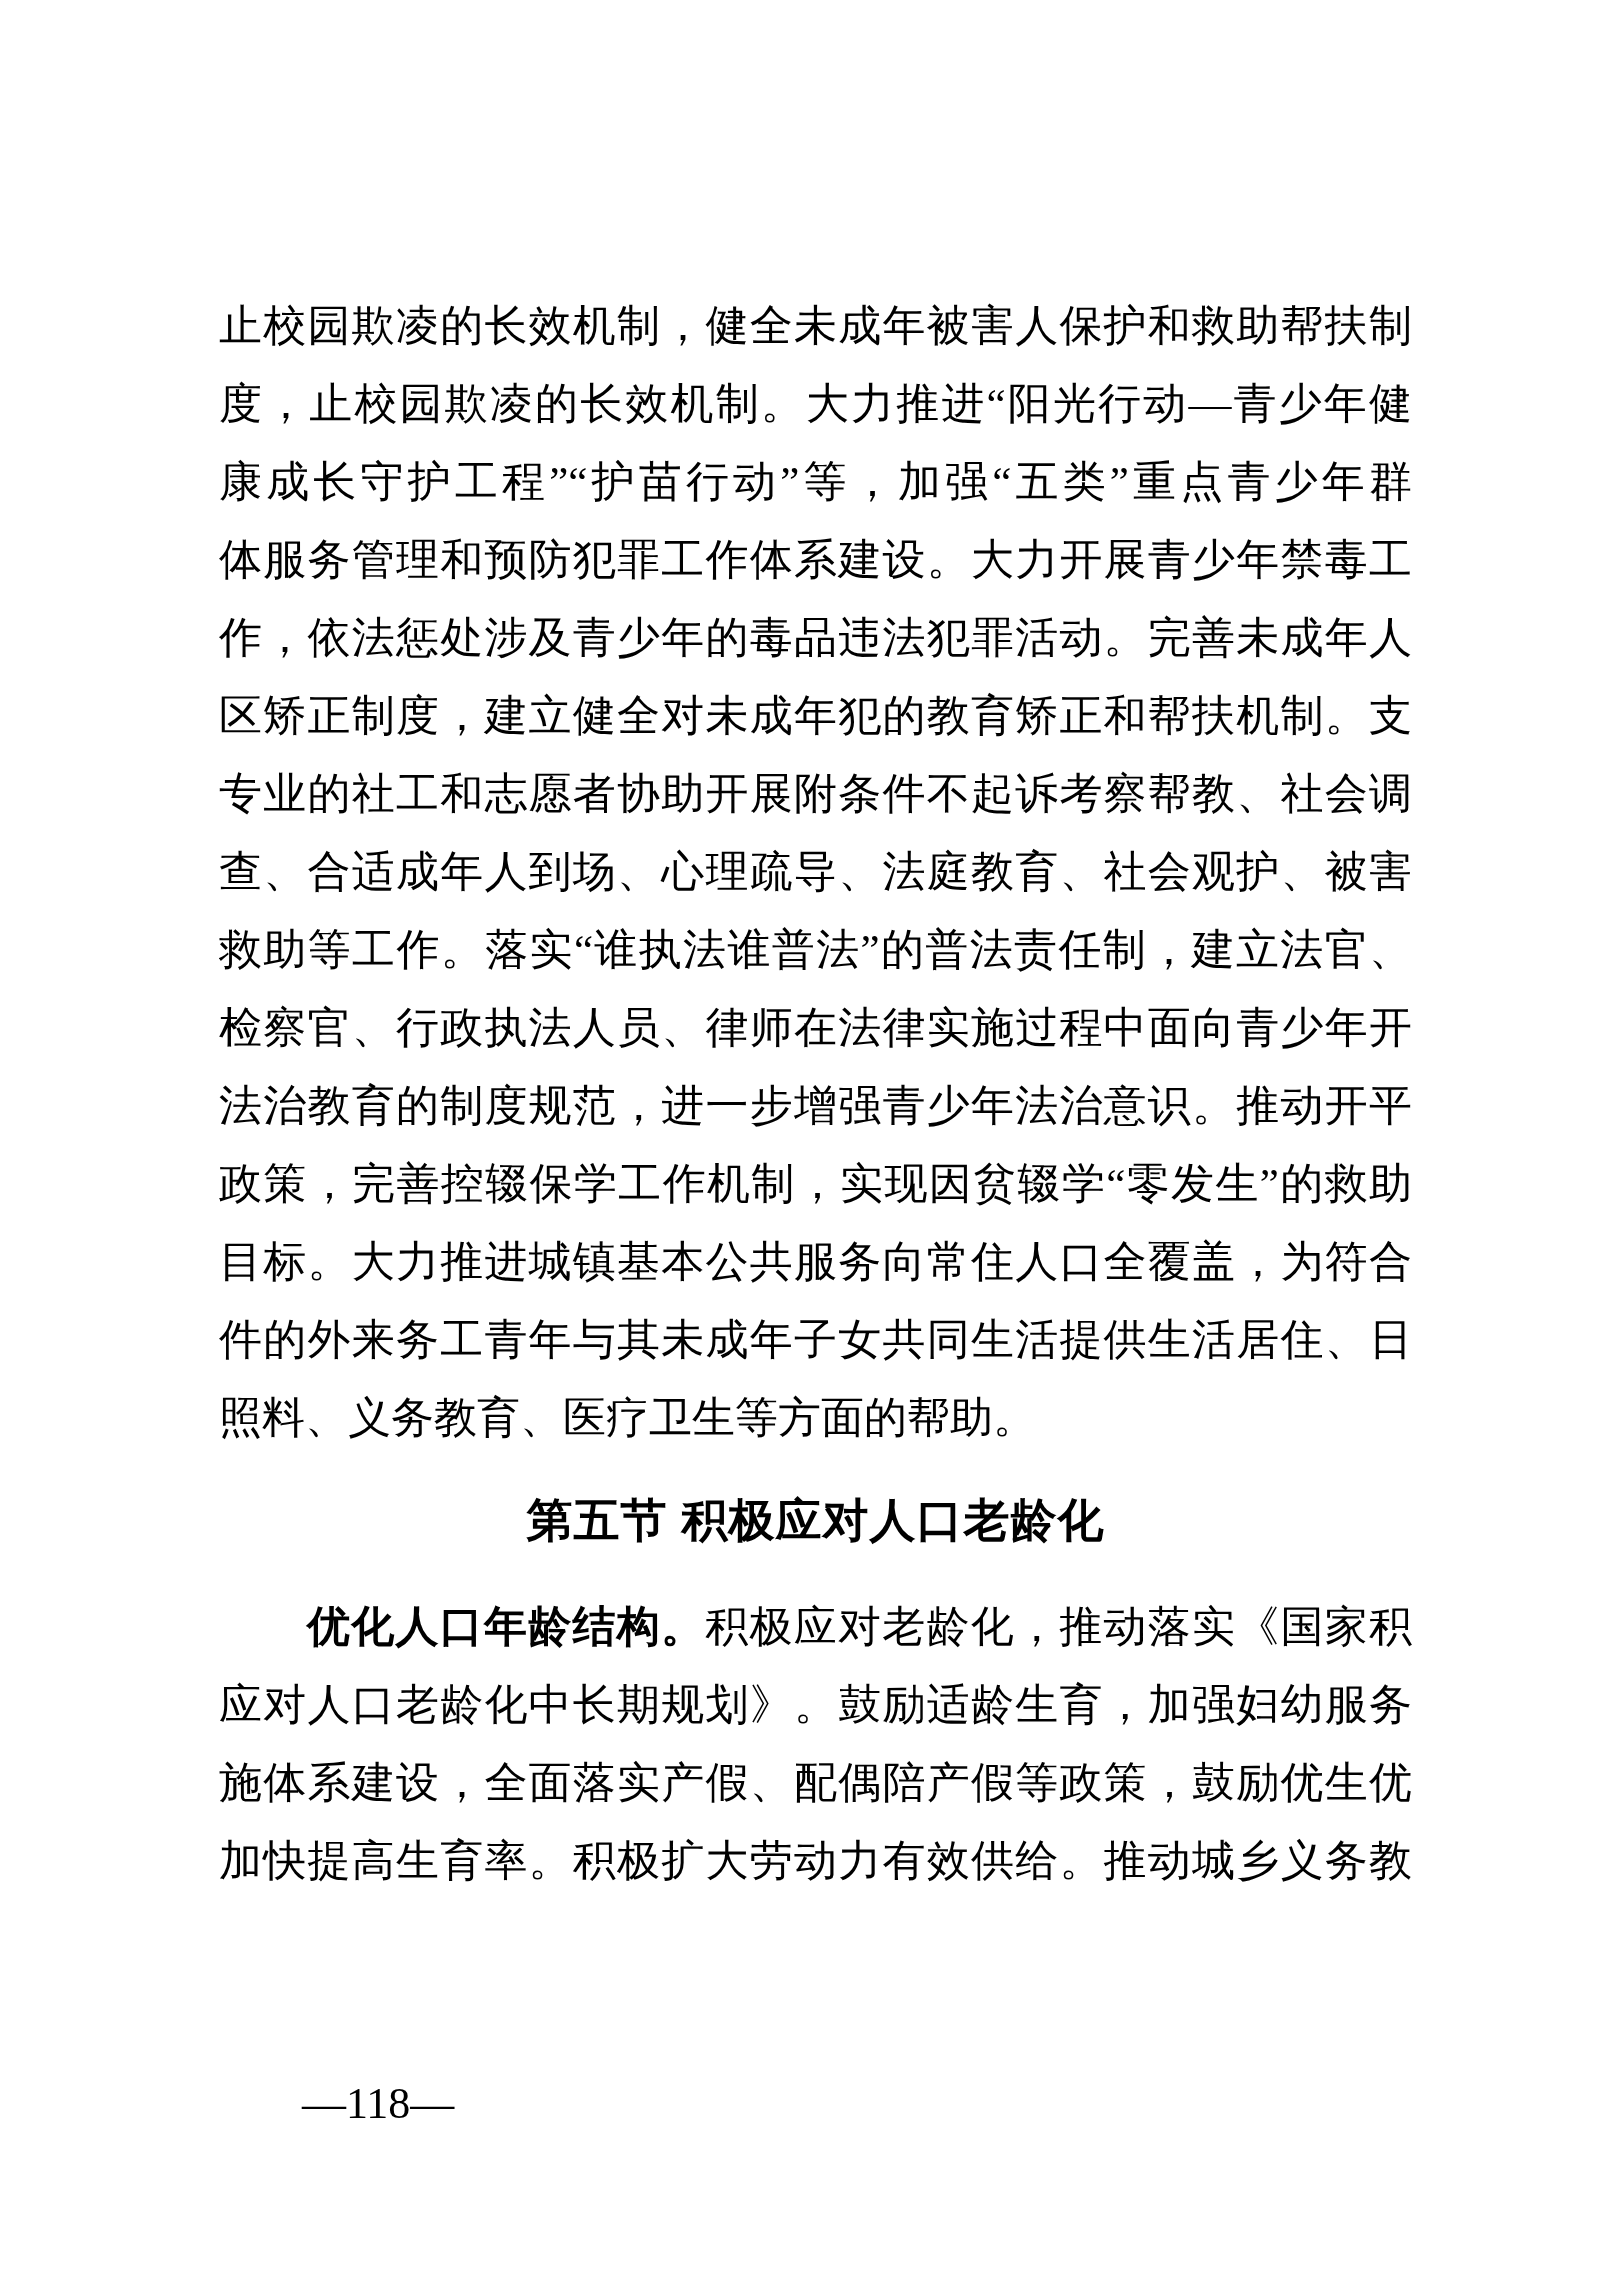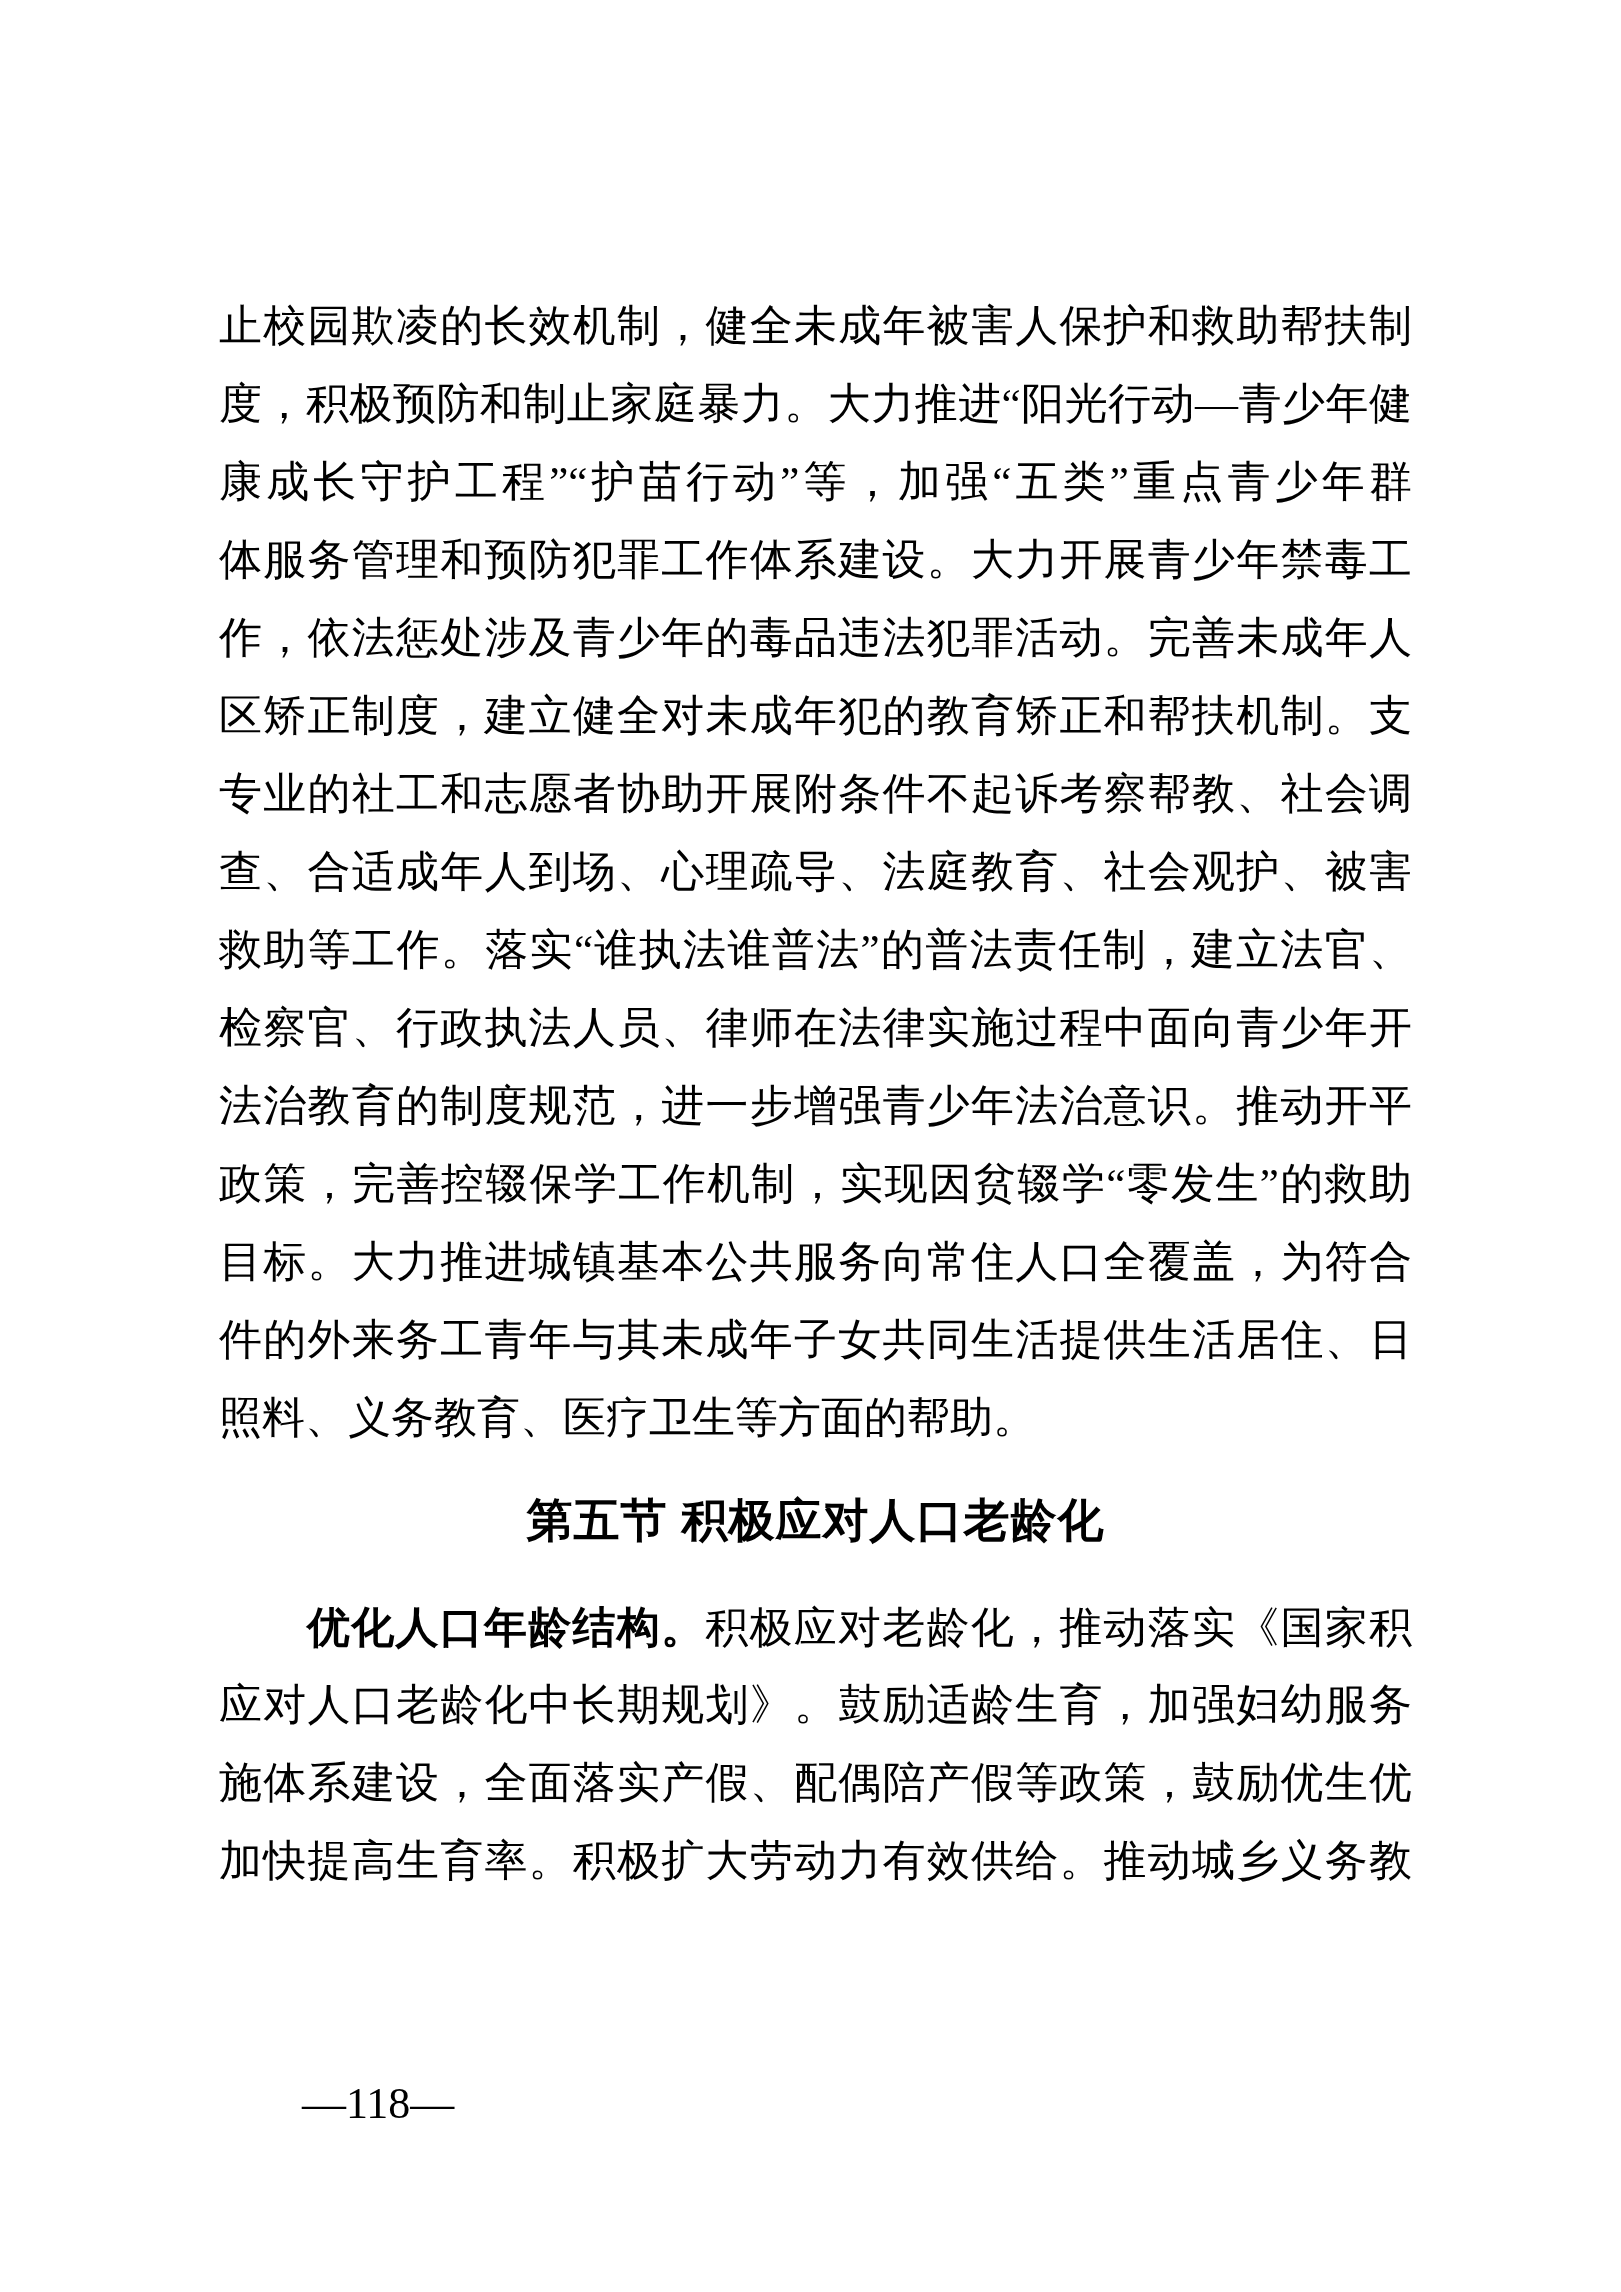--- a/index.html
+++ b/index.html
@@ -46,42 +46,42 @@
     letter-spacing: 1px;
   }
   #para2 {
     margin-top: 29px;
   }
   .first-line-indent {
     padding-left: 88px;
   }
   .bold-lead {
     font-weight: 700;
-    font-family: Liberation Sans, sans-serif;
+    font-family: Liberation Serif, serif;
   }
   .page-number {
     position: absolute;
     left: 302px;
     top: 2078px;
     font-size: 44px;
     line-height: 51px;
     font-family: "Liberation Serif", "DejaVu Serif", serif;
     color: #000000;
   }
 </style>
 </head>
 <body>
 
 <div class="page">
 
   <div class="text-block">
 
     <div id="para1">
         <div class="line">止校园欺凌的长效机制，健全未成年被害人保护和救助帮扶制</div>
-        <div class="line">度，积极预防和制止家庭暴力。大力推进“阳光行动—青少年健</div>
+        <div class="line">度，止校园欺凌的长效机制。大力推进“阳光行动—青少年健</div>
         <div class="line">康成长守护工程”“护苗行动”等，加强“五类”重点青少年群</div>
         <div class="line">体服务管理和预防犯罪工作体系建设。大力开展青少年禁毒工</div>
         <div class="line">作，依法惩处涉及青少年的毒品违法犯罪活动。完善未成年人社</div>
         <div class="line">区矫正制度，建立健全对未成年犯的教育矫正和帮扶机制。支持</div>
         <div class="line">专业的社工和志愿者协助开展附条件不起诉考察帮教、社会调</div>
         <div class="line">查、合适成年人到场、心理疏导、法庭教育、社会观护、被害人</div>
         <div class="line">救助等工作。落实“谁执法谁普法”的普法责任制，建立法官、</div>
         <div class="line">检察官、行政执法人员、律师在法律实施过程中面向青少年开展</div>
         <div class="line">法治教育的制度规范，进一步增强青少年法治意识。推动开平市</div>
         <div class="line">政策，完善控辍保学工作机制，实现因贫辍学“零发生”的救助</div>

